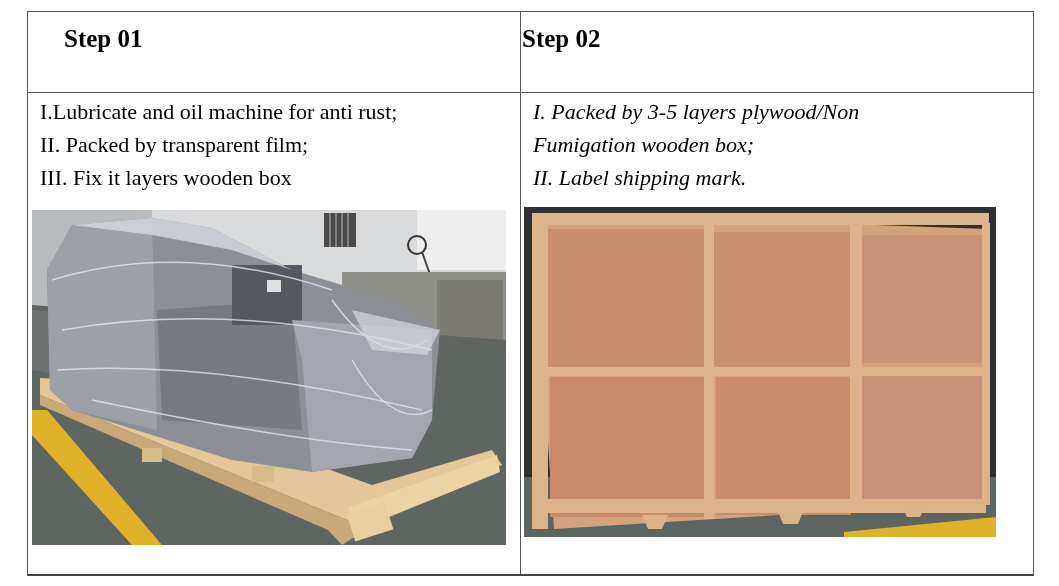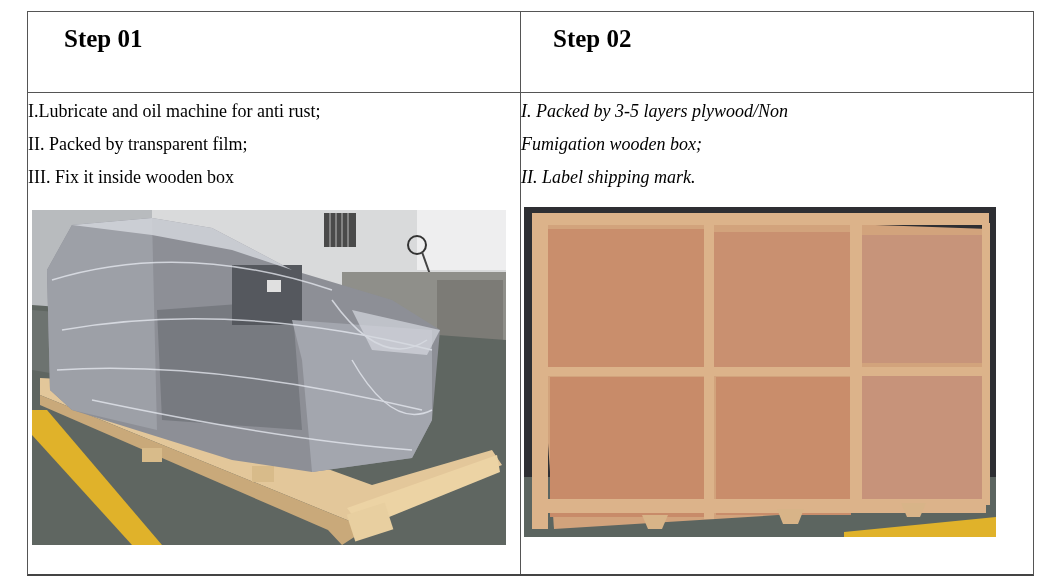--- a/index.html
+++ b/index.html
@@ -2,22 +2,22 @@
 <html><head>
   <meta charset="utf-8">
   <style>
     html, body { margin: 0; padding: 0; background: #ffffff; }
     body { width: 1059px; height: 586px; position: relative; overflow: hidden; font-family: "Liberation Serif", "DejaVu Serif", serif; color: #000; }
     .table { position: absolute; left: 27px; top: 11px; width: 1007px; height: 565px; border: 1.5px solid #555; border-bottom: 2px solid #444; box-sizing: border-box; }
     .vdiv { position: absolute; left: 492px; top: 0; bottom: 0; width: 0; border-left: 1.5px solid #555; }
     .hdiv { position: absolute; left: 0; right: 0; top: 80px; height: 0; border-top: 1.5px solid #555; }
     .hcell { position: absolute; top: 12px; font-weight: bold; font-size: 25px; line-height: 30px; }
     .hcell.c1 { left: 2px; margin-left: 34px; }
-    .hcell.c2 { left: 494px; padding-left: 31px; }
-    .body-text { position: absolute; top: 83px; font-size: 18px; line-height: 33px; white-space: nowrap; }
+    .hcell.c2 { left: 494px; }
+    .body-text { position: absolute; top: 83px; font-size: 22px; line-height: 33px; white-space: nowrap; margin-left: 12px; }
     .body-text.c1 { left: 0px; }
     .body-text.c2 { left: 493px; font-style: italic; }
     .body-text div { height: 33px; }
     .photo { position: absolute; overflow: hidden; }
     .photo svg { display: block; }
     .p1 { left: 4px; top: 198px; width: 474px; height: 335px; }
     .p2 { left: 496px; top: 195px; width: 472px; height: 330px; }
   </style>
 </head>
 <body>
@@ -25,21 +25,21 @@
 <div class="table">
   <div class="vdiv"></div>
   <div class="hdiv"></div>
 
   <div class="hcell c1">Step 01</div>
   <div class="hcell c2">Step 02</div>
 
   <div class="body-text c1">
     <div>I.Lubricate and oil machine for anti rust;</div>
     <div>II. Packed by transparent film;</div>
-    <div>III. Fix it inside wooden box</div>
+    <div>III. Fix it layers wooden box</div>
   </div>
   <div class="body-text c2">
     <div>I. Packed by 3-5 layers plywood/Non</div>
     <div>Fumigation wooden box;</div>
     <div>II. Label shipping mark.</div>
   </div>
 
   <div class="photo p1" title="Machine wrapped in transparent plastic film on wooden pallet in factory">
     <svg width="474" height="335" viewBox="0 0 474 335">
 

